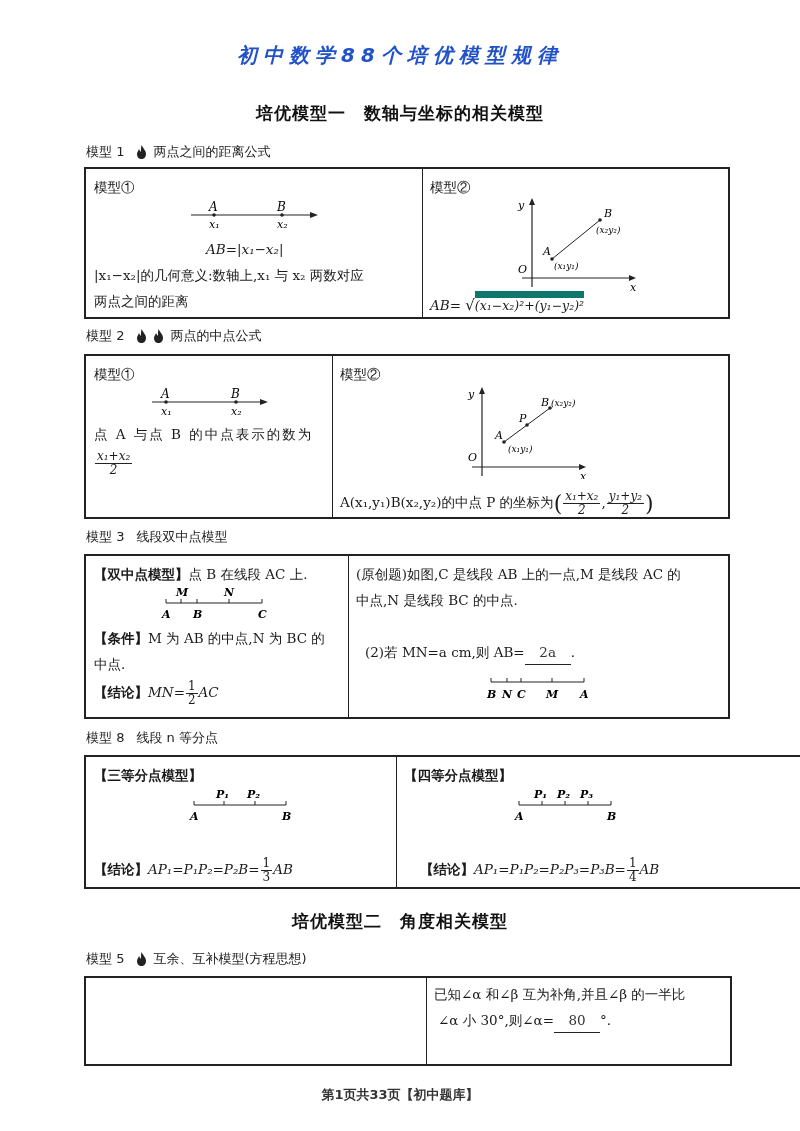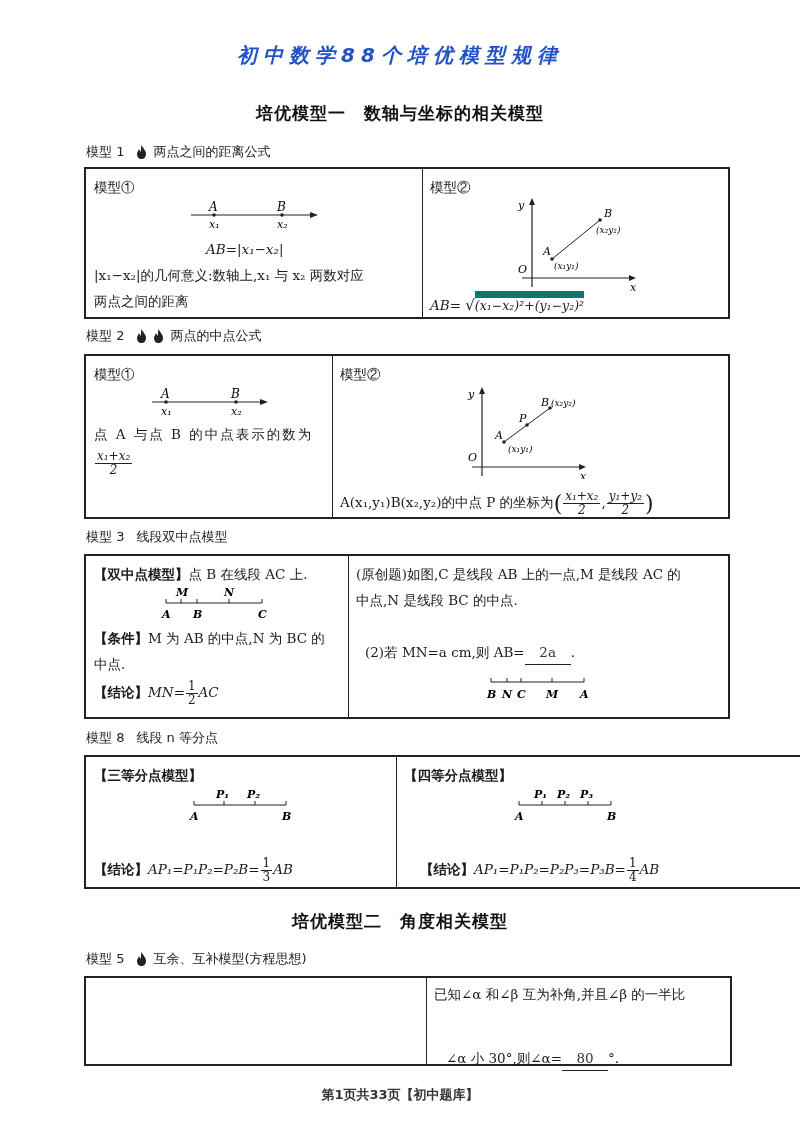--- a/index.html
+++ b/index.html
@@ -257,17 +257,17 @@
   <span class="num">模型 5</span>
   <svg class="flame">
       <use href="#flame"></use>
     </svg>
   <span>互余、互补模型(方程思想)</span>
 </div>
 <div class="abs tbl" style="left:84px; top:976px; width:648px; height:90px;">
   <div class="vline" style="left:340px"></div>
   <div class="cell" style="left:340px; width:304px;">
     <div class="txt" style="left:8px; top:4px;">已知∠α 和∠β 互为补角,并且∠β 的一半比</div>
-    <div class="txt" style="left:20px; top:30px;margin-top:38px;"><span>∠α 小 30°,则∠α=</span><span class="blank" style="min-width:46px">80</span><span>°.</span></div>
+    <div class="txt" style="left:12px; top:30px;"><span>∠α 小 30°,则∠α=</span><span class="blank" style="min-width:46px">80</span><span>°.</span></div>
   </div>
 </div>
 
 <div class="abs footer">第1页共33页【初中题库】</div>
 
 </body></html>

